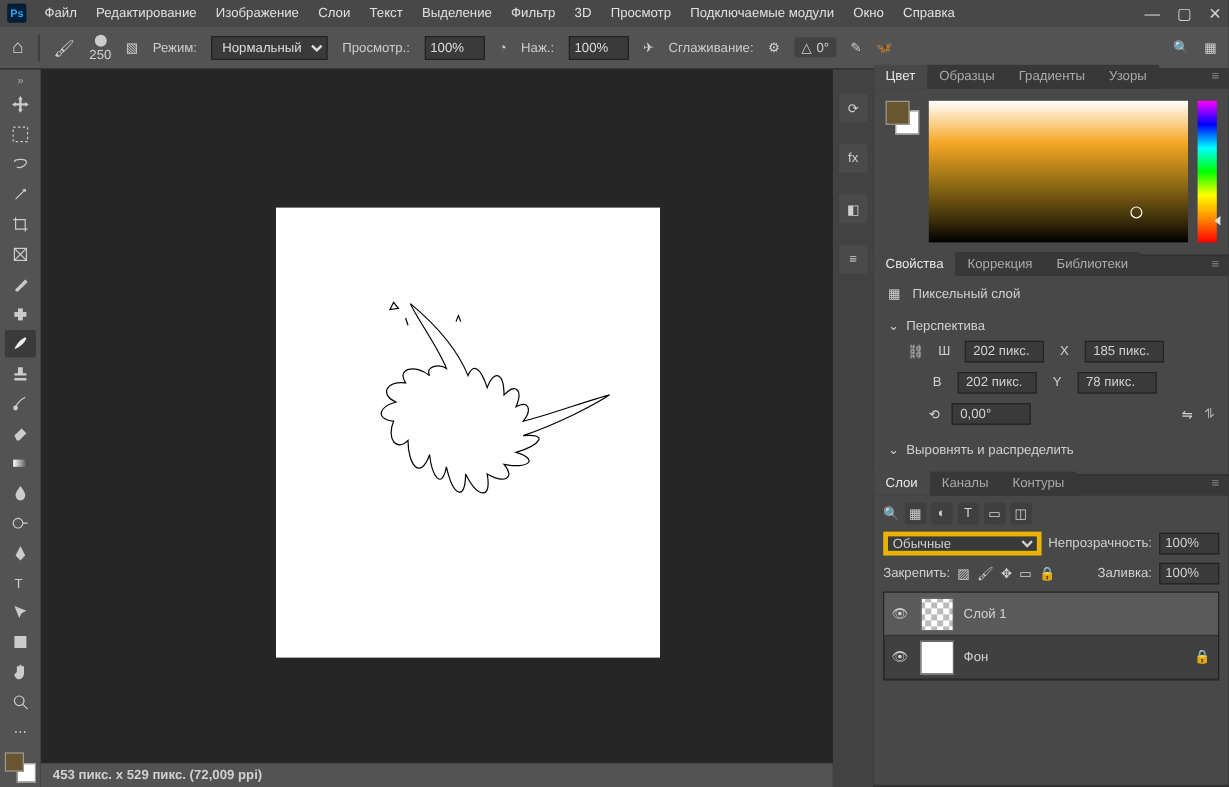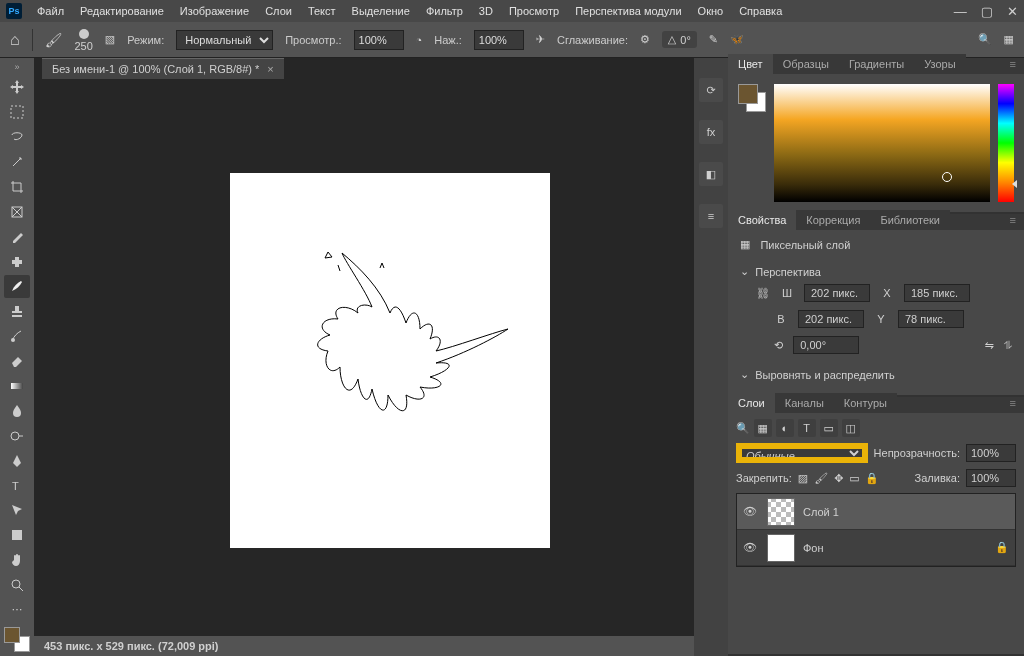--- a/index.html
+++ b/index.html
@@ -51,21 +51,21 @@
 .props-body { padding: 8px 12px; }
 .props-row { display: flex; align-items: center; gap: 10px; margin-bottom: 8px; }
 .props-row label { width: 14px; text-align: center; }
 .prop-input { background: #3a3a3a; border: 1px solid #222; padding: 2px 6px; width: 66px; }
 .section-header { display: flex; align-items: center; gap: 6px; padding: 6px 0; color: #ddd; cursor: pointer; }
 .layers-body { padding: 6px 8px; }
 .layers-controls { display: flex; gap: 4px; align-items: center; margin-bottom: 6px; }
 .layers-controls select { background: #3a3a3a; border: 1px solid #222; flex: 1; height: 20px; }
 .layers-controls .toolbtn { width: 18px; height: 18px; display: flex; align-items: center; justify-content: center; cursor: pointer; background:#3f3f3f; border-radius:2px; }
 .blend-row { display: flex; align-items: center; gap: 6px; margin-bottom: 6px; }
-.blend-row select { background: #3a3a3a; border: 6px solid #eab308; flex: 1; height: 20px; font-style: italic; }
+.blend-row select { background: #3a3a3a; border: 4px solid #eab308; flex: 1; height: 20px; }
 .lock-row { display: flex; align-items: center; gap: 6px; margin-bottom: 6px; font-size: 10px; }
 .layer-list { background: #404040; border: 1px solid #222; }
 .layer-item { display: flex; align-items: center; height: 36px; padding: 0 6px; gap: 8px; border-bottom: 1px solid #333; cursor: pointer; }
 .layer-item.selected { background: #5a5a5a; }
 .layer-eye { width: 16px; cursor: pointer; }
 .layer-thumb { width: 28px; height: 28px; background: #fff; border: 1px solid #666; }
 .layer-thumb.checker { background: repeating-conic-gradient(#bbb 0% 25%, #fff 0% 50%) 50% / 10px 10px; }
 .layer-lock { margin-left: auto; color: #aaa; }
 .pct-input { background:#3a3a3a; border:1px solid #222; width:50px; height:18px; padding:0 4px; }
 svg { display:block; }
@@ -77,21 +77,21 @@
   <div class="ps-logo">Ps</div>
   <span class="menu-item">Файл</span>
   <span class="menu-item">Редактирование</span>
   <span class="menu-item">Изображение</span>
   <span class="menu-item">Слои</span>
   <span class="menu-item">Текст</span>
   <span class="menu-item">Выделение</span>
   <span class="menu-item">Фильтр</span>
   <span class="menu-item">3D</span>
   <span class="menu-item">Просмотр</span>
-  <span class="menu-item">Перспектива модули</span>
+  <span class="menu-item">Подключаемые модули</span>
   <span class="menu-item">Окно</span>
   <span class="menu-item">Справка</span>
   <div class="win-controls">
     <span>—</span>
     <span>▢</span>
     <span>✕</span>
   </div>
 </div>
 
 <div class="optbar">
@@ -248,24 +248,20 @@
         </svg>
       </div>
     <div class="tool">⋯</div>
     <div class="swatches">
       <div class="bg"></div>
       <div class="fg"></div>
     </div>
   </div>
 
   <div class="canvas-area">
-    <div class="doc-tab">
-      <span>Без имени-1 @ 100% (Слой 1, RGB/8#) *</span>
-      <span class="close-x">×</span>
-    </div>
     <div class="canvas">
       <svg viewBox="0 0 320 375">
         <path d="M 95 85 l 3 -6 l 4 5 z M 108 92 l 2 6 M 150 95 l 2 -5 l 2 5
                  M 160 140 c -10 -25 -30 -45 -48 -60 c 4 10 24 38 30 54
                  c -6 -4 -18 -2 -14 6 c -12 -10 -28 -6 -20 6 c -16 -2 -22 10 -8 16
                  c -14 4 -18 14 -2 16 c -6 14 2 26 12 16 c 0 20 10 34 18 12
                  c 2 18 10 30 14 10 c 6 26 16 28 16 6 c 10 20 22 22 18 0
                  c 14 8 24 4 14 -8 c 20 4 30 -4 10 -10 c 20 -6 28 -16 6 -14
                  c 30 -10 60 -26 72 -34 c -16 4 -54 18 -72 22 c 8 -10 4 -18 -6 -12
                  c 6 -14 0 -20 -10 -10 c 0 -18 -8 -22 -14 -6 c -6 -18 -12 -20 -16 -10 z" fill="none" stroke="#000" stroke-width="1"></path>

